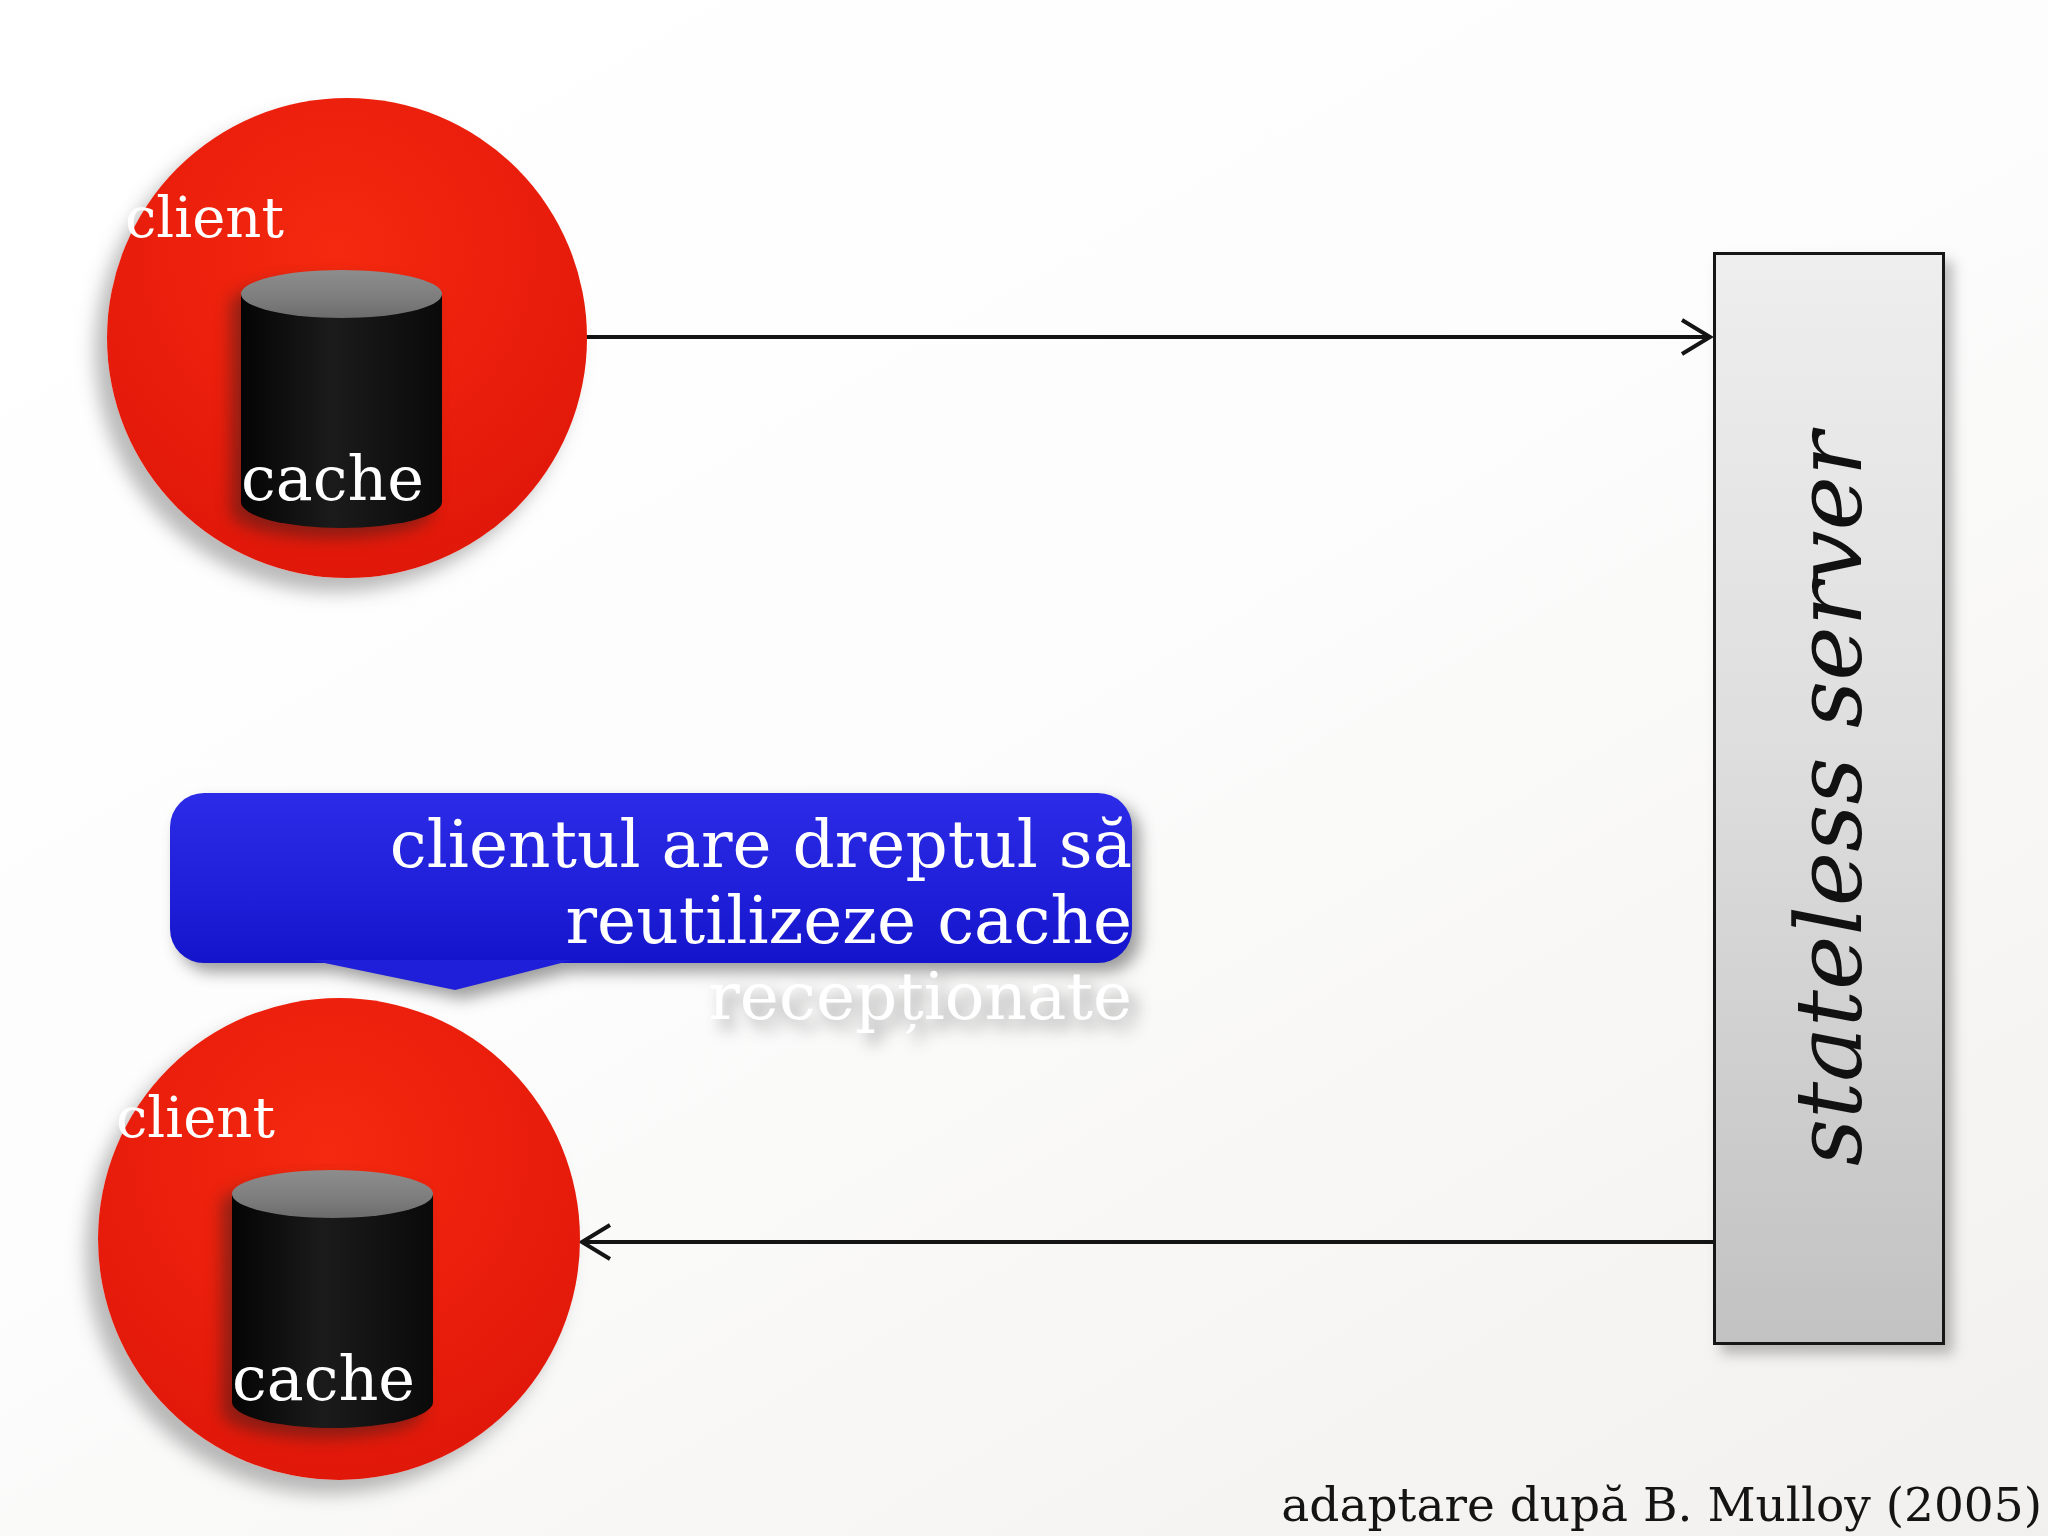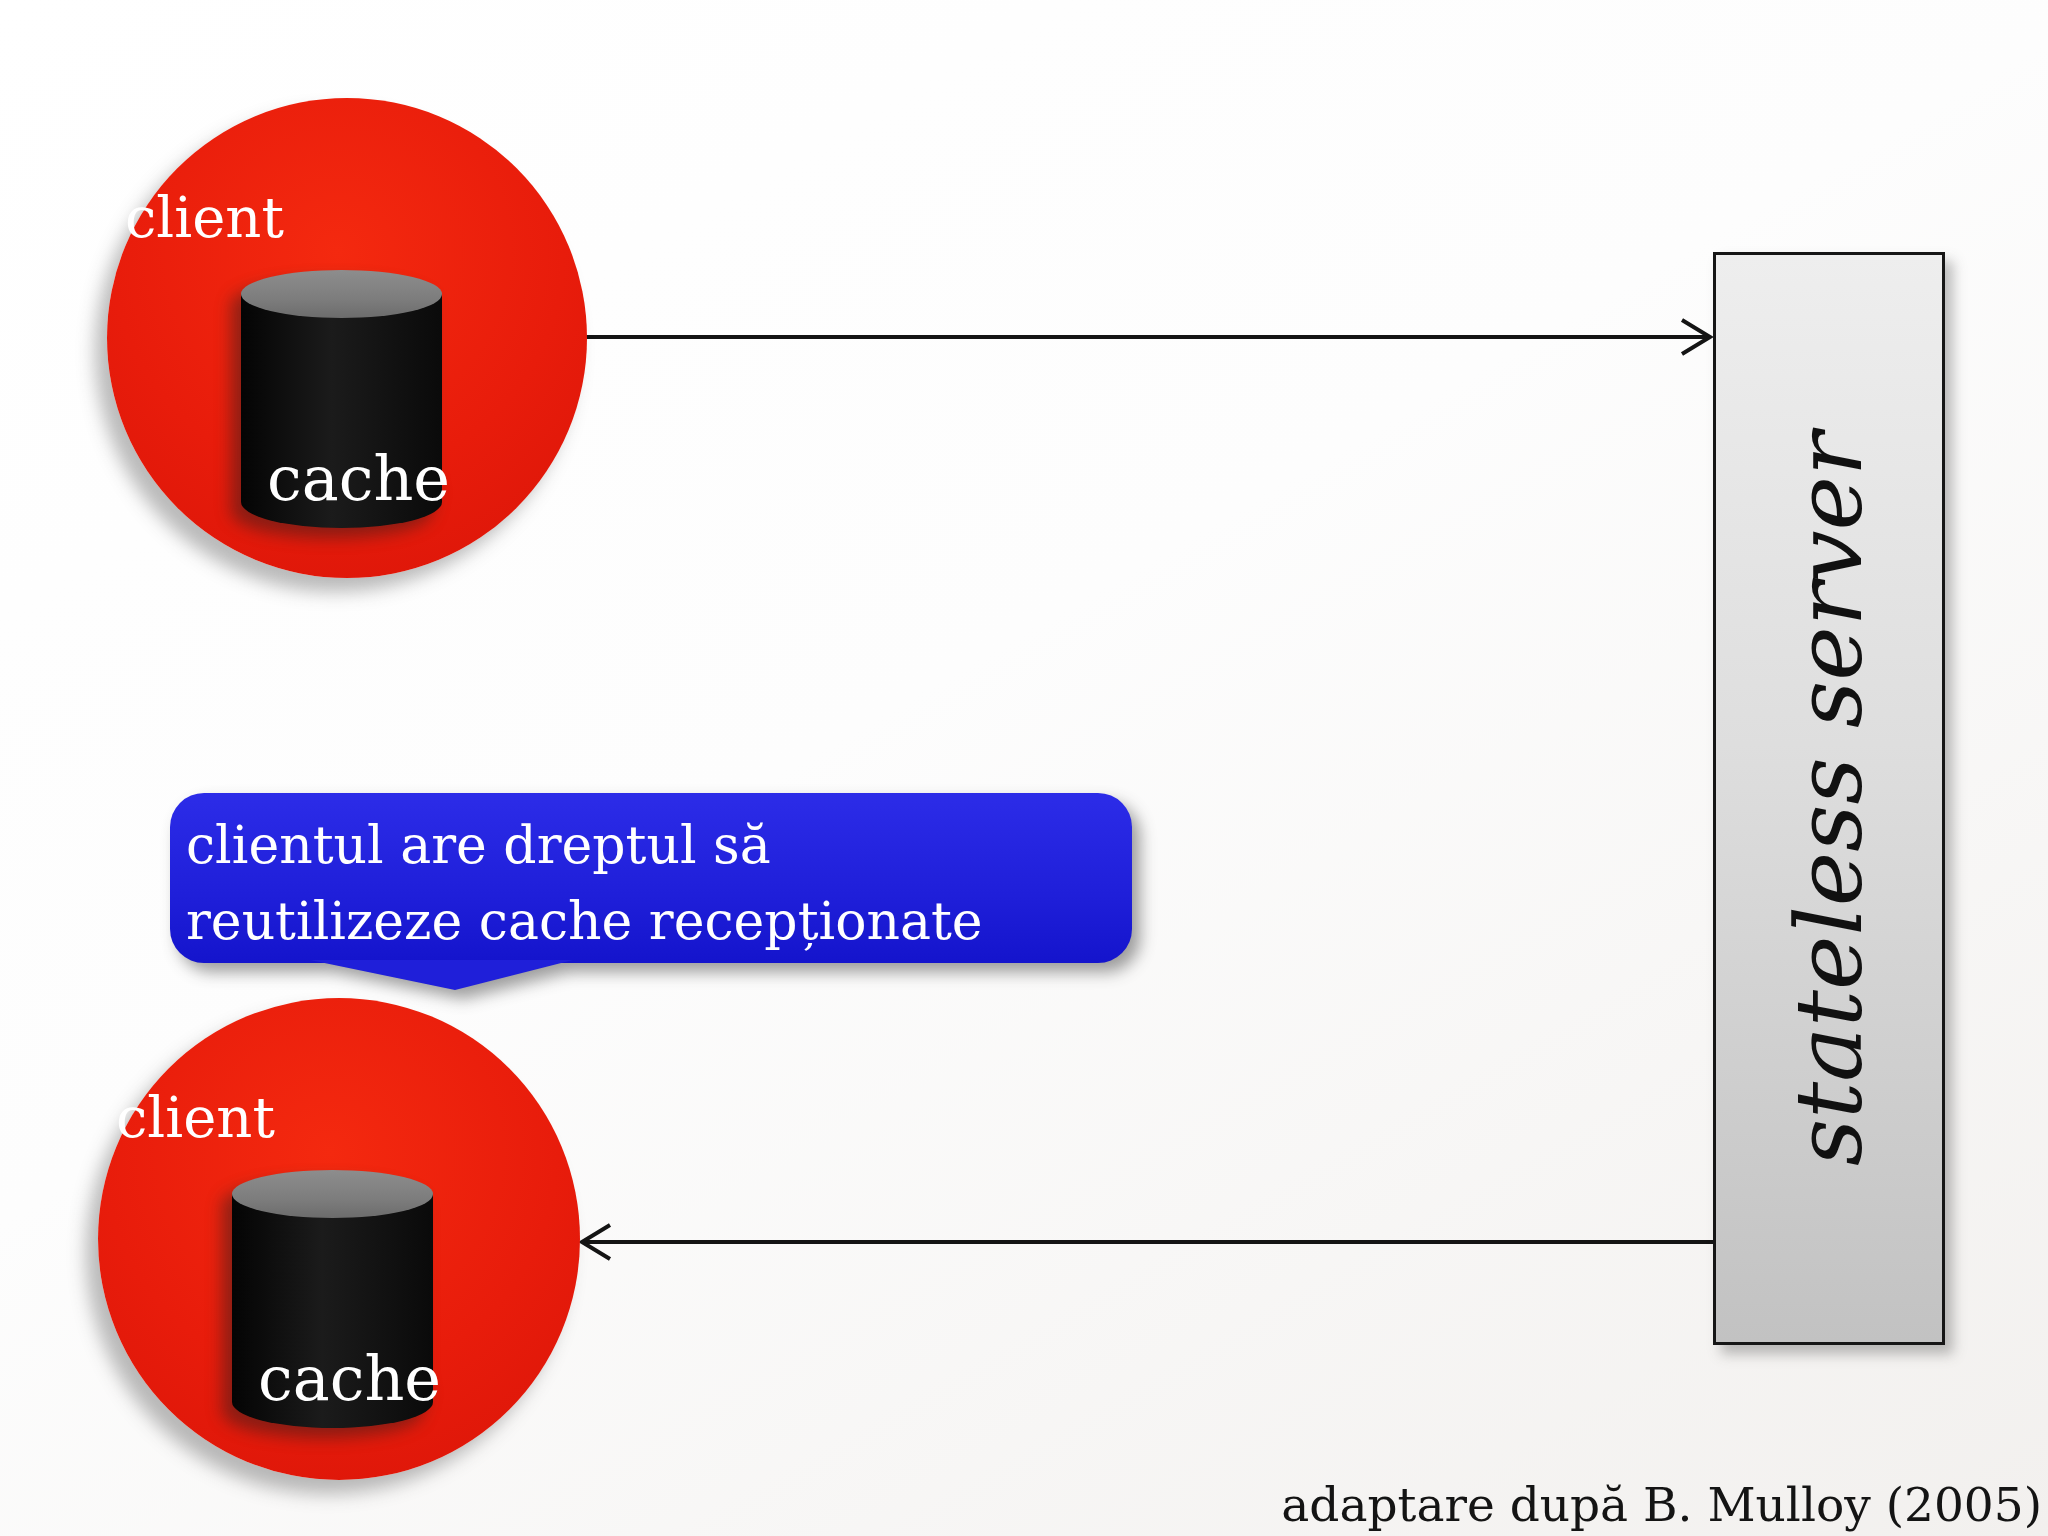--- a/index.html
+++ b/index.html
@@ -38,21 +38,21 @@
     background: linear-gradient(90deg, #040404 0%, #1b1b1b 45%, var(--cylinder-black, #0a0a0a) 100%);
     border-radius: 0 0 50% 50% / 0 0 26px 26px;
   }
   .cyl-top {
     position: absolute; left: 0; top: 0; width: 201px; height: 48px;
     background: linear-gradient(180deg, #8d8d8d 0%, var(--cylinder-top-gray, #7d7d7d) 60%, #6c6c6c 100%);
     border-radius: 50%;
   }
   .cache-label {
     position: absolute; bottom: 16px; left: 0; width: 100%;
-    text-align: center; color: #ffffff; font-size: 62px; line-height: 66px; margin-left: 17px;
+    text-align: left; color: #ffffff; font-size: 62px; line-height: 66px;
   }
 
   
   .server-box {
     position: absolute; left: 1713px; top: 252px; width: 232px; height: 1093px;
     box-sizing: border-box; border: 3px solid #161616;
     background: linear-gradient(180deg, #eeeeee 0%, #dedede 45%, #c2c2c2 100%);
     box-shadow: 8px 9px 12px rgba(70, 70, 70, 0.35);
   }
   .server-label {
@@ -63,21 +63,21 @@
 
   
   .callout {
     position: absolute; left: 170px; top: 793px; width: 962px; height: 170px;
     border-radius: 34px;
     background: linear-gradient(180deg, #2c2ce8 0%, var(--callout-blue, #1f1fd9) 60%, #1414cc 100%);
     filter: drop-shadow(8px 9px 8px rgba(40, 40, 40, 0.45));
   }
   .callout-text {
     position: absolute; top: 14px; left: 0; width: 100%;
-    text-align: left; color: #ffffff; font-size: 52px; line-height: 76px; margin-left: 16px;
+    text-align: right; color: #ffffff; font-size: 66px; line-height: 76px;
   }
   .callout-tail {
     position: absolute; left: 140px; top: calc(100% - 3px);
     width: 0; height: 0;
     border-left: 145px solid transparent;
     border-right: 118px solid transparent;
     border-top: 30px solid var(--callout-blue, #1f1fd9);
   }
 
   

